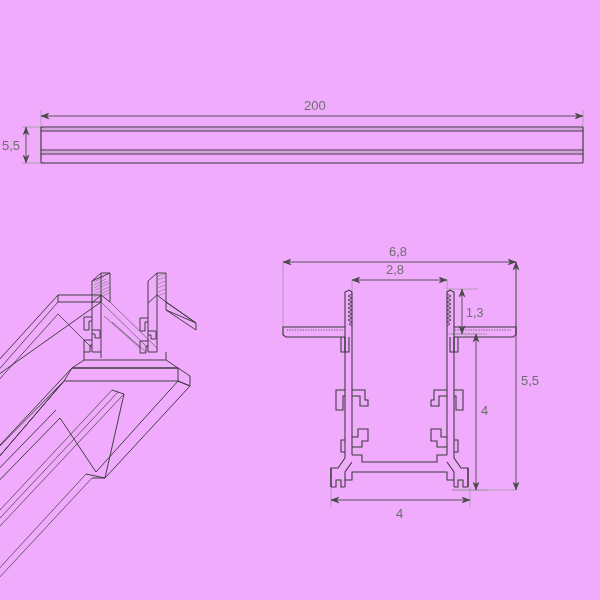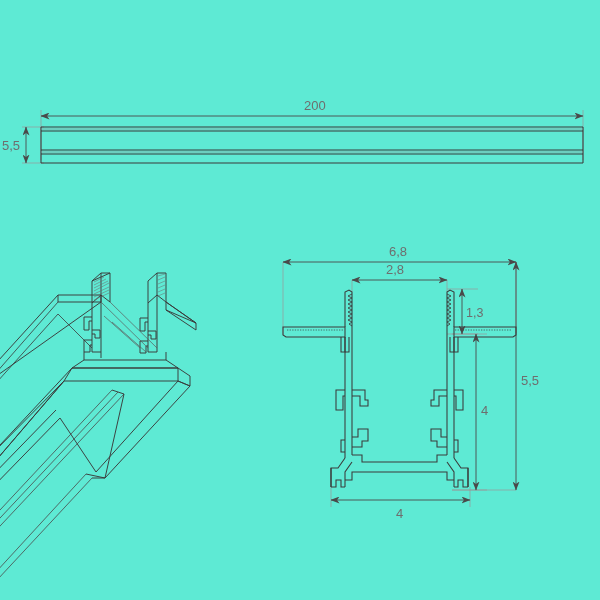--- a/index.html
+++ b/index.html
@@ -1,18 +1,18 @@
 <!DOCTYPE html>
 <html><head>
 <meta charset="utf-8">
 <style>
   html,body{margin:0;padding:0;background:#ffffff;}
   body{width:600px;height:600px;overflow:hidden;
        font-family:"Liberation Sans","DejaVu Sans",sans-serif;}
-  #sheet{position:relative;width:600px;height:600px;background:#5eead4;}
+  #sheet{position:relative;width:600px;height:600px;background:#f0abfc;}
   #sheet svg{position:absolute;left:0;top:0;}
   .dimtext{font-family:"Liberation Sans","DejaVu Sans",sans-serif;
            font-size:13px;fill:#6e6e6e;}
   .dimtext.small{font-size:12.5px;}
 </style>
 </head>
 <body>
 
 <div id="sheet">
 

